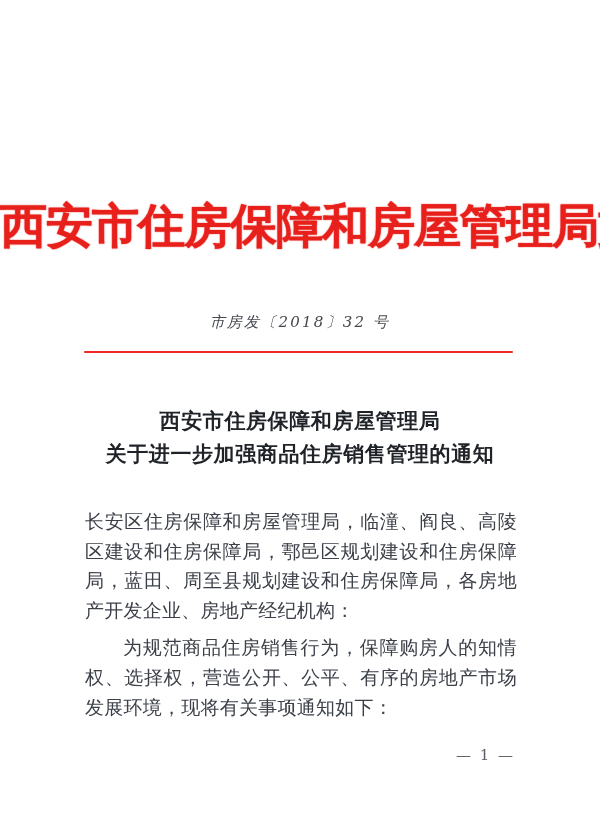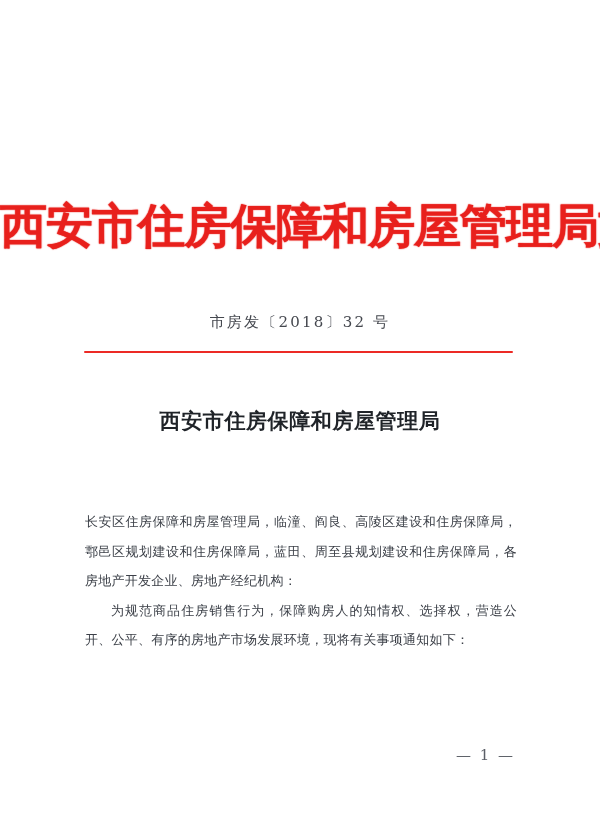--- a/index.html
+++ b/index.html
@@ -45,20 +45,21 @@
   .doc-number {
     position: absolute;
     left: 0;
     top: 313px;
     width: 600px;
     text-align: center;
     font-size: 15px;
     letter-spacing: 2.2px;
     color: #44474e;
     white-space: nowrap;
+    font-style: italic;
   }
 
   
   .red-rule {
     position: absolute;
     left: 84px;
     top: 351px;
     width: 429px;
     height: 2px;
     background: #ec2a25;
@@ -86,34 +87,34 @@
 
   
   .body-block {
     position: absolute;
     left: 85px;
     top: 507px;
     width: 432px;
   }
 
   .para {
-    font-size: 13px;
+    font-size: 19px;
     line-height: 29.6px;
     color: #3c4048;
     letter-spacing: 0.25px;
     text-align: justify;
     margin: 0;
   }
 
   .para.indent {
     text-indent: 2em;
   }
 
   .para + .para {
-    margin-top: 0;
+    margin-top: 8px;
   }
 
   
   .page-number {
     position: absolute;
     left: 0;
     top: 746px;
     width: 515px;
     text-align: right;
     font-size: 15px;
@@ -128,20 +129,21 @@
 <div id="page">
 
   <div class="masthead">西安市住房保障和房屋管理局文件</div>
 
   <div class="doc-number">市房发〔2018〕32 号</div>
 
   <div class="red-rule"></div>
 
   <div class="title-block">
     <div class="title-line">西安市住房保障和房屋管理局</div>
+    <div class="title-line">关于进一步加强商品住房销售管理的通知</div>
   </div>
 
   <div class="body-block">
     <p class="para">长安区住房保障和房屋管理局，临潼、阎良、高陵区建设和住房保障局，鄠邑区规划建设和住房保障局，蓝田、周至县规划建设和住房保障局，各房地产开发企业、房地产经纪机构：</p>
     <p class="para indent">为规范商品住房销售行为，保障购房人的知情权、选择权，营造公开、公平、有序的房地产市场发展环境，现将有关事项通知如下：</p>
   </div>
 
   <div class="page-number">— 1 —</div>
 
 </div>

